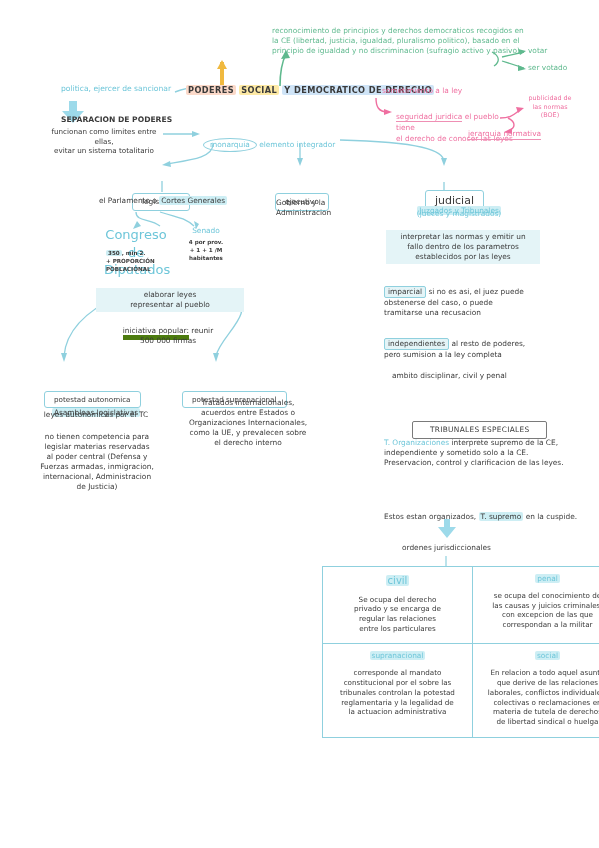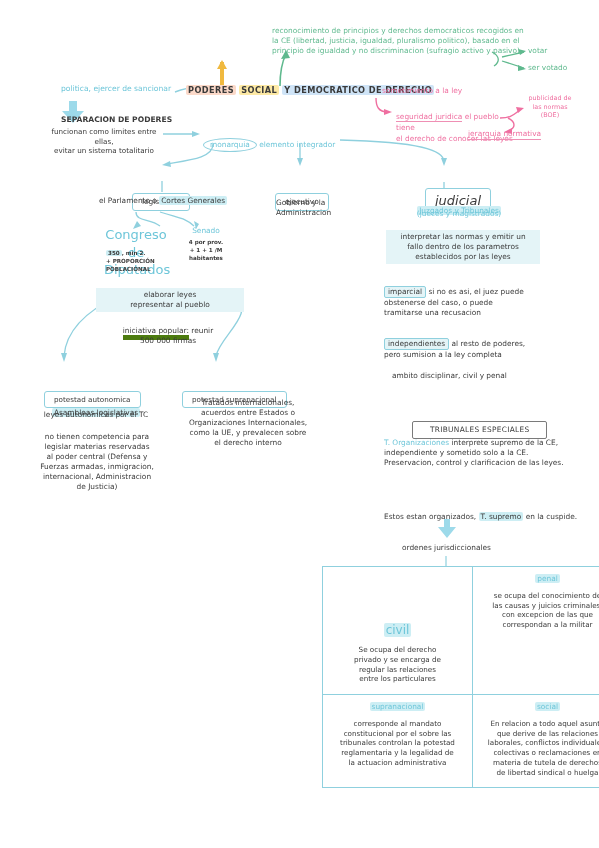--- a/index.html
+++ b/index.html
@@ -199,21 +199,21 @@
     <span class="oval">monarquia</span><span> elemento integrador</span>
   </div>
 
   <div class="node" style="left:132px; top:166px;">
     <span class="boxed c-dark" style="font-size:7.4px;">legislativo</span>
   </div>
   <div class="node" style="left:275px; top:166px;">
     <span class="boxed c-dark" style="font-size:7.4px;">ejecutivo</span>
   </div>
   <div class="node" style="left:425px; top:166px;">
-    <span class="boxed c-dark" style="font-size:13px;font-style:italic;">judicial</span>
+    <span class="boxed c-dark" style="font-size:11px;">judicial</span>
   </div>
 
   <div class="node center c-dark" style="left:78px; top:196px; width:170px; font-size:7.4px;"><span>el Parlamento o </span><span class="hl-teal">Cortes Generales</span></div>
 
   <div class="node center c-teal" style="left:104px; top:226px; width:64px; font-size:13px;">Congreso de
 Diputados</div>
   <div class="node left c-dark" style="left:106px; top:249px; width:70px; font-size:5.6px; font-weight:bold; line-height:1.45;"><span class="hl-teal">350</span><span>, min 2.</span><br><span>+ PROPORCIÓN
 POBLACIONAL</span></div>
 
   <div class="node center c-teal" style="left:178px; top:226px; width:56px; font-size:7.4px;">Senado</div>
@@ -288,21 +288,21 @@
 
 
   <div class="node left c-dark" style="left:384px; top:512px; width:200px; font-size:7.4px;"><span>Estos estan organizados, </span><span class="hl-teal">T. supremo</span><span> en la cuspide.</span></div>
 
   <div class="node left c-dark" style="left:402px; top:543px; font-size:7.4px;">ordenes jurisdiccionales</div>
 
   <table class="tbl" style="left:322px; top:566px; width:266px;">
     <tbody>
         <tr>
       <td style="width:133px;">
-        <span class="cell-head" style="font-size:12px;margin-top:48px;"><span class="hl-teal c-teal">civil</span></span>
+        <span class="cell-head" style="font-size:10px;"><span class="hl-teal c-teal">civil</span></span>
         <span class="cell-body c-dark" style="font-size:7.2px; white-space:pre-line;">Se ocupa del derecho
 privado y se encarga de
 regular las relaciones
 entre los particulares</span>
       </td>
       <td style="width:133px;">
         <span class="cell-head" style="font-size:7.4px;"><span class="hl-teal c-teal">penal</span></span>
         <span class="cell-body c-dark" style="font-size:7.2px; white-space:pre-line;">se ocupa del conocimiento de
 las causas y juicios criminales,
 con excepcion de las que

